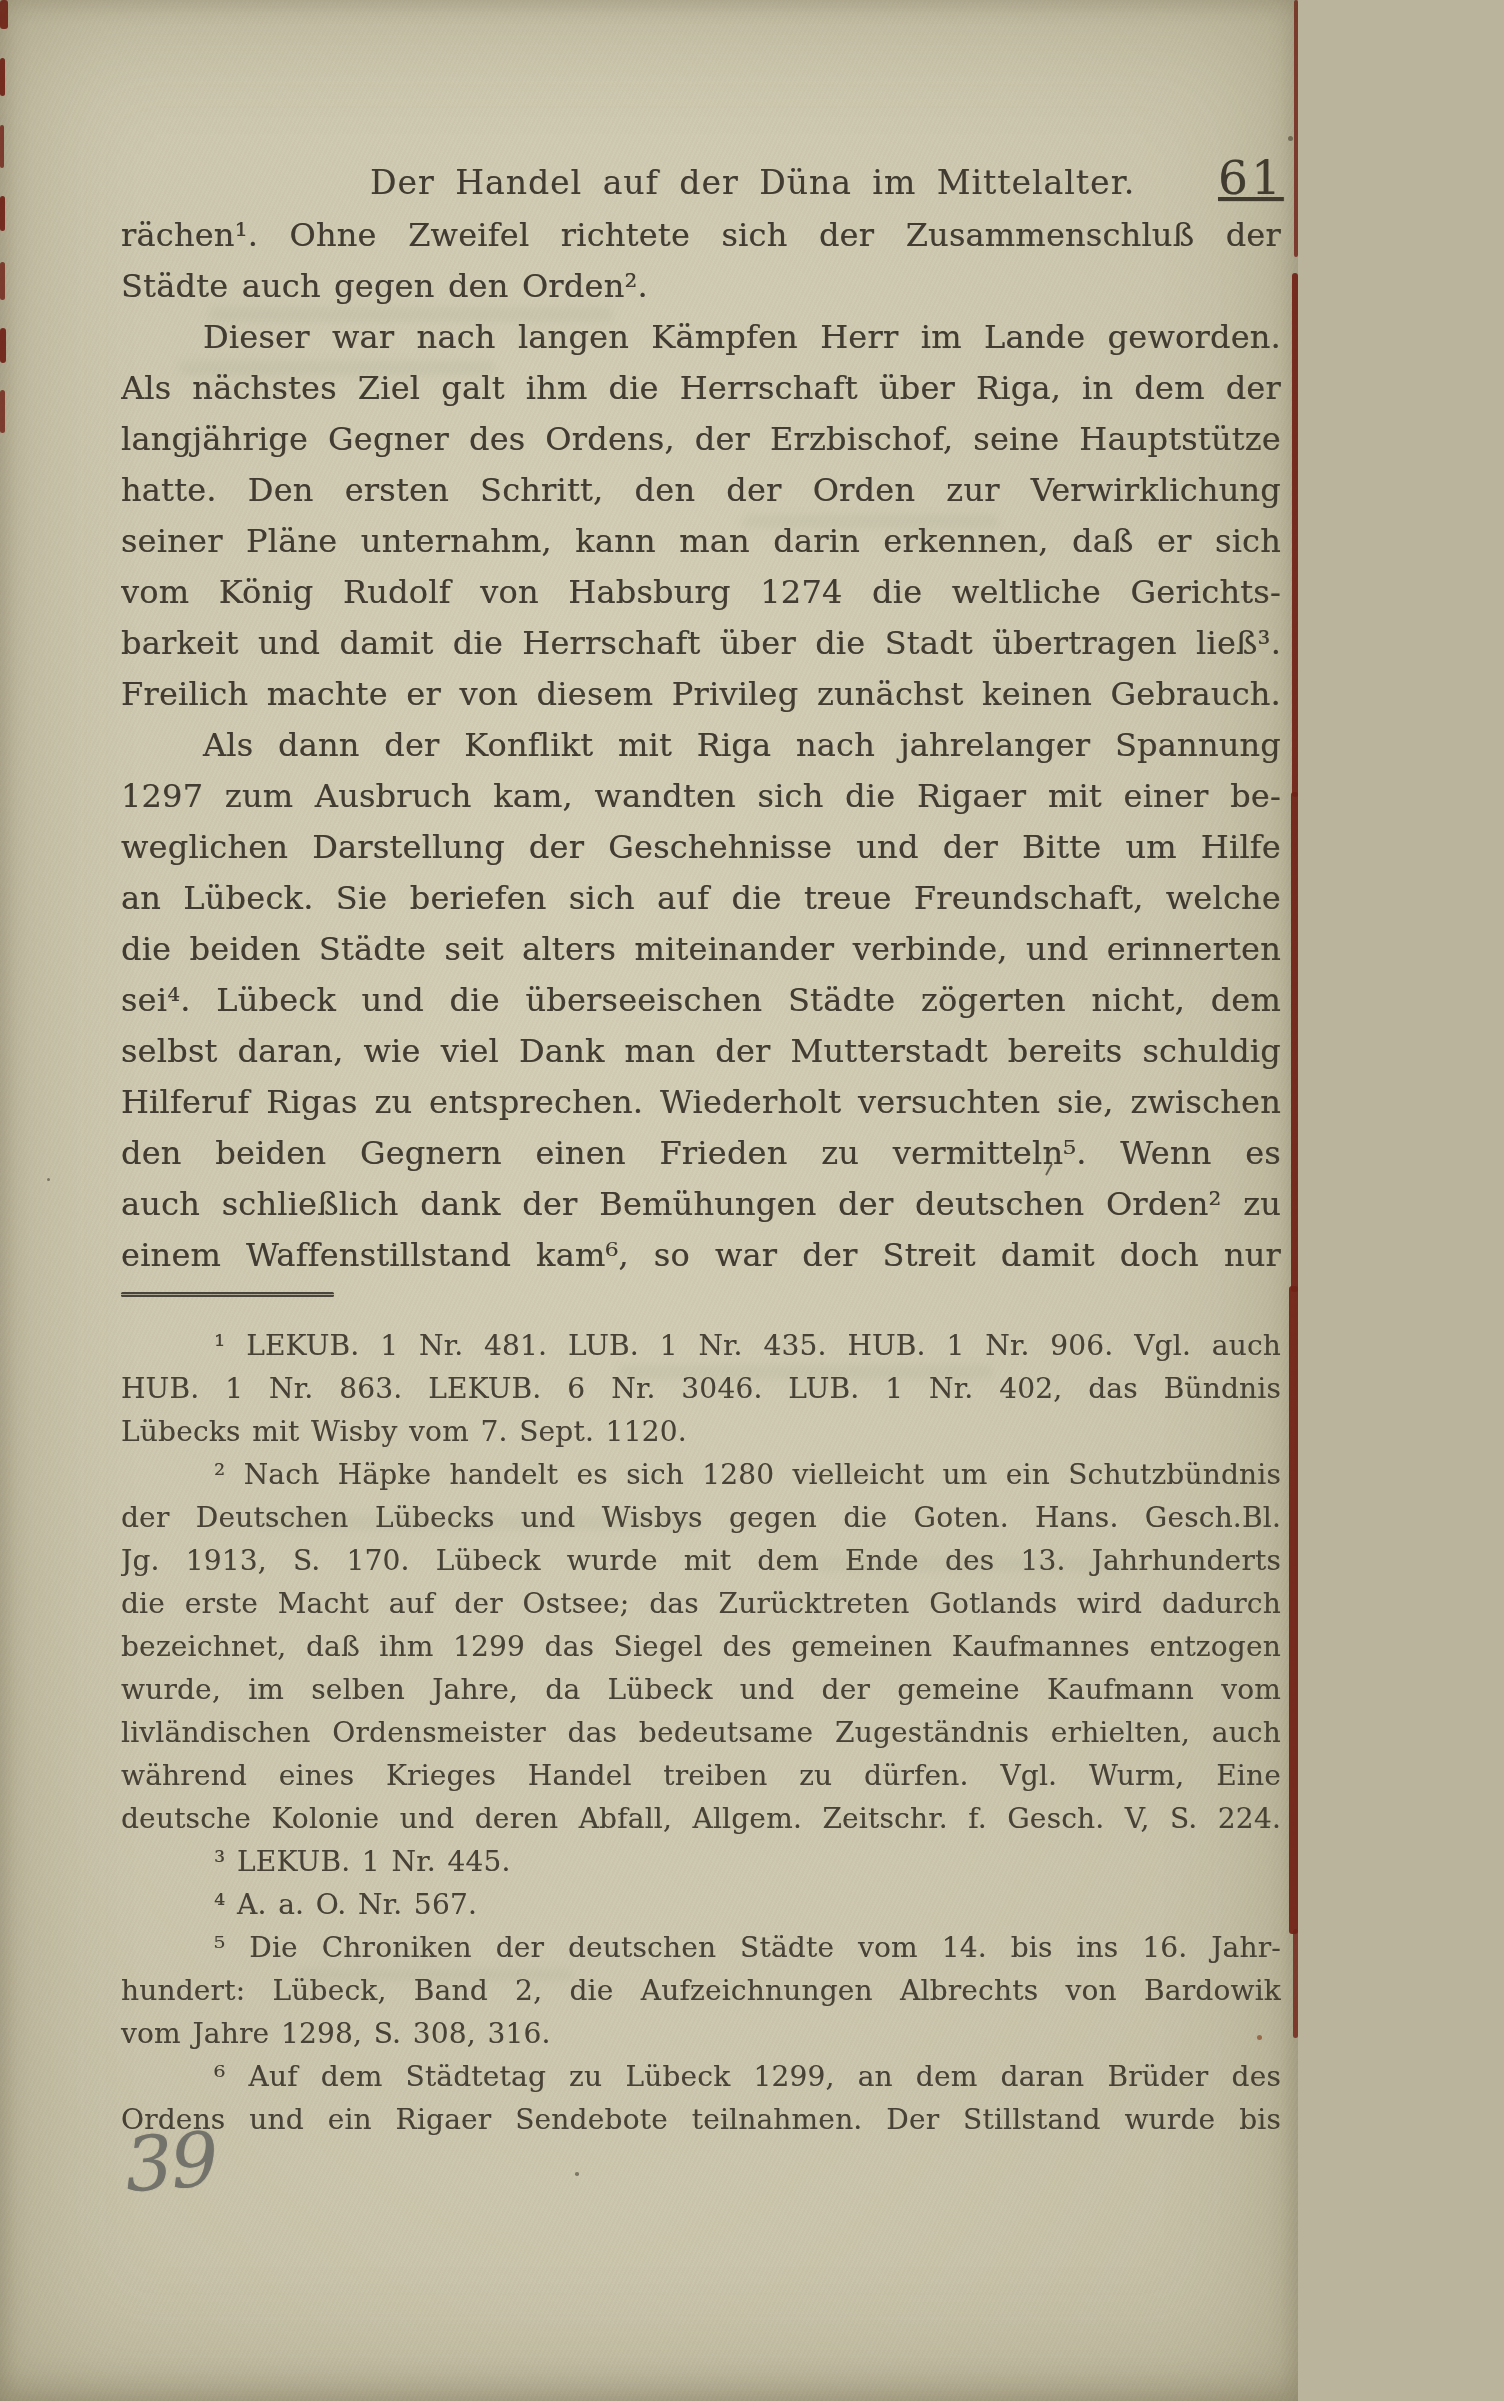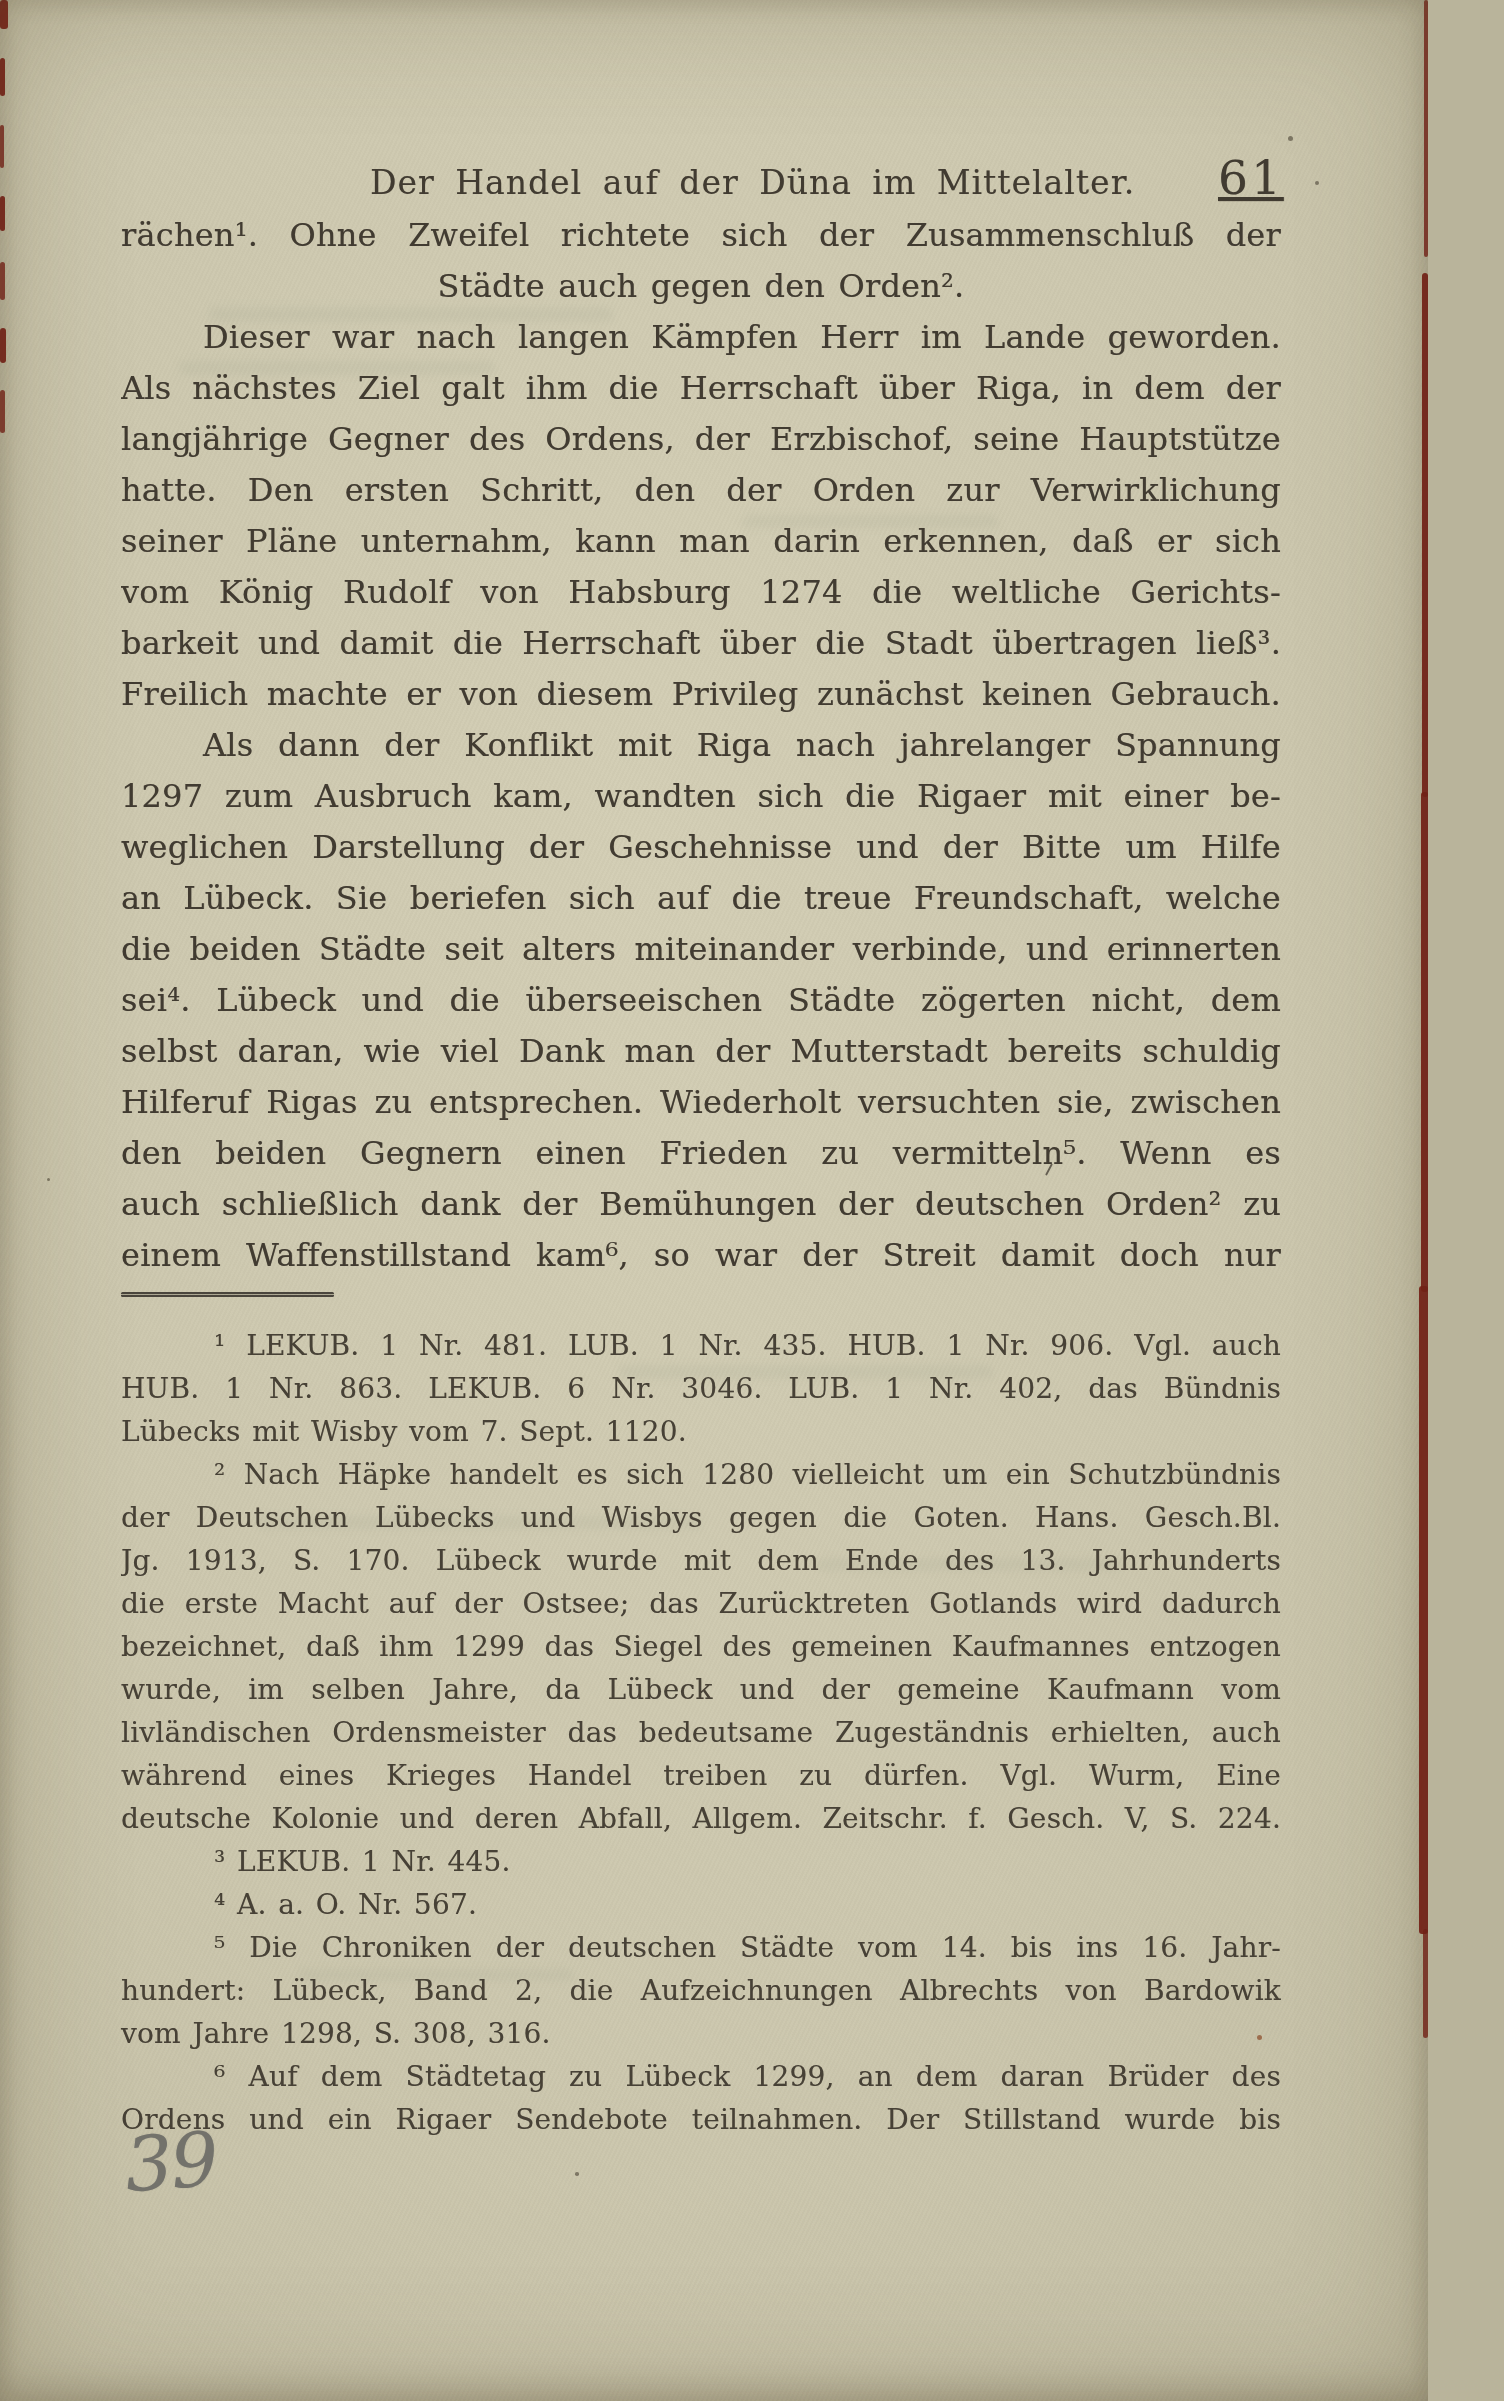--- a/index.html
+++ b/index.html
@@ -1,17 +1,17 @@
 <!DOCTYPE html>
 <html style="font-size:8px"><head>
 <meta charset="utf-8">
 <style>
   html,body{margin:0;padding:0;background:#b9b49b;}
   #page{
-    position:relative;width:1428px;height:2401px;overflow:hidden;
+    position:relative;width:1298px;height:2401px;overflow:hidden;
     background:
       repeating-linear-gradient(115deg, rgba(255,255,255,0.015) 0 2px, rgba(0,0,0,0.015) 2px 4px),
       radial-gradient(ellipse at 45% 35%, #d3ceb5 0%, #ccc7ae 55%, #c2bda3 100%);
     font-family:"DejaVu Serif","Liberation Serif",serif;
     color:#413b31;
   }
   #vignette{position:absolute;inset:0;pointer-events:none;
     box-shadow:inset 0 0 129px rgba(88,78,48,.28), inset 0 -14px 30px rgba(60,50,30,.18), inset 0 7px 20px rgba(60,50,30,.10);}
   
   .redmark{position:absolute;background:#7d1a13;border-radius:3px;opacity:.92;}
@@ -19,21 +19,21 @@
   
   .runhead{position:absolute;left:370px;top:166px;font-size:33px;line-height:1;
     letter-spacing:1px;word-spacing:9px;white-space:nowrap;
     text-shadow:0.3px 0.4px 0 rgba(58,52,42,.35);}
   .pagenum{position:absolute;left:1218px;top:154px;font-size:47px;line-height:1;
     letter-spacing:3px;text-shadow:0.3px 0.4px 0 rgba(58,52,42,.35);text-decoration:underline;}
   
   .bodytext{position:absolute;left:121px;top:210px;width:1160px;}
   .bline{height:51px;line-height:51px;font-size:32px;white-space:nowrap;
     letter-spacing:0.2px;word-spacing:3px;
-    text-shadow:0.3px 0.4px 0 rgba(58,52,42,.32), -0.2px -0.1px 0 rgba(58,52,42,.18);text-align:center;}
+    text-shadow:0.3px 0.4px 0 rgba(58,52,42,.32), -0.2px -0.1px 0 rgba(58,52,42,.18);}
   .j{white-space:normal;text-align:justify;text-align-last:justify;overflow:hidden;}
   .i{padding-left:82px;}
   
   .rule{position:absolute;left:121px;top:1292px;width:213px;height:5px;
     background:linear-gradient(#4a453c 0 2px, rgba(74,69,60,.25) 2px 3px, #4a453c 3px 5px);
     border-radius:1.5px;}
   
   .footnotes{position:absolute;left:121px;top:1324px;width:1160px;color:#474136;}
   .fline{height:43px;line-height:43px;font-size:28px;white-space:nowrap;
     letter-spacing:0.2px;word-spacing:2.5px;

